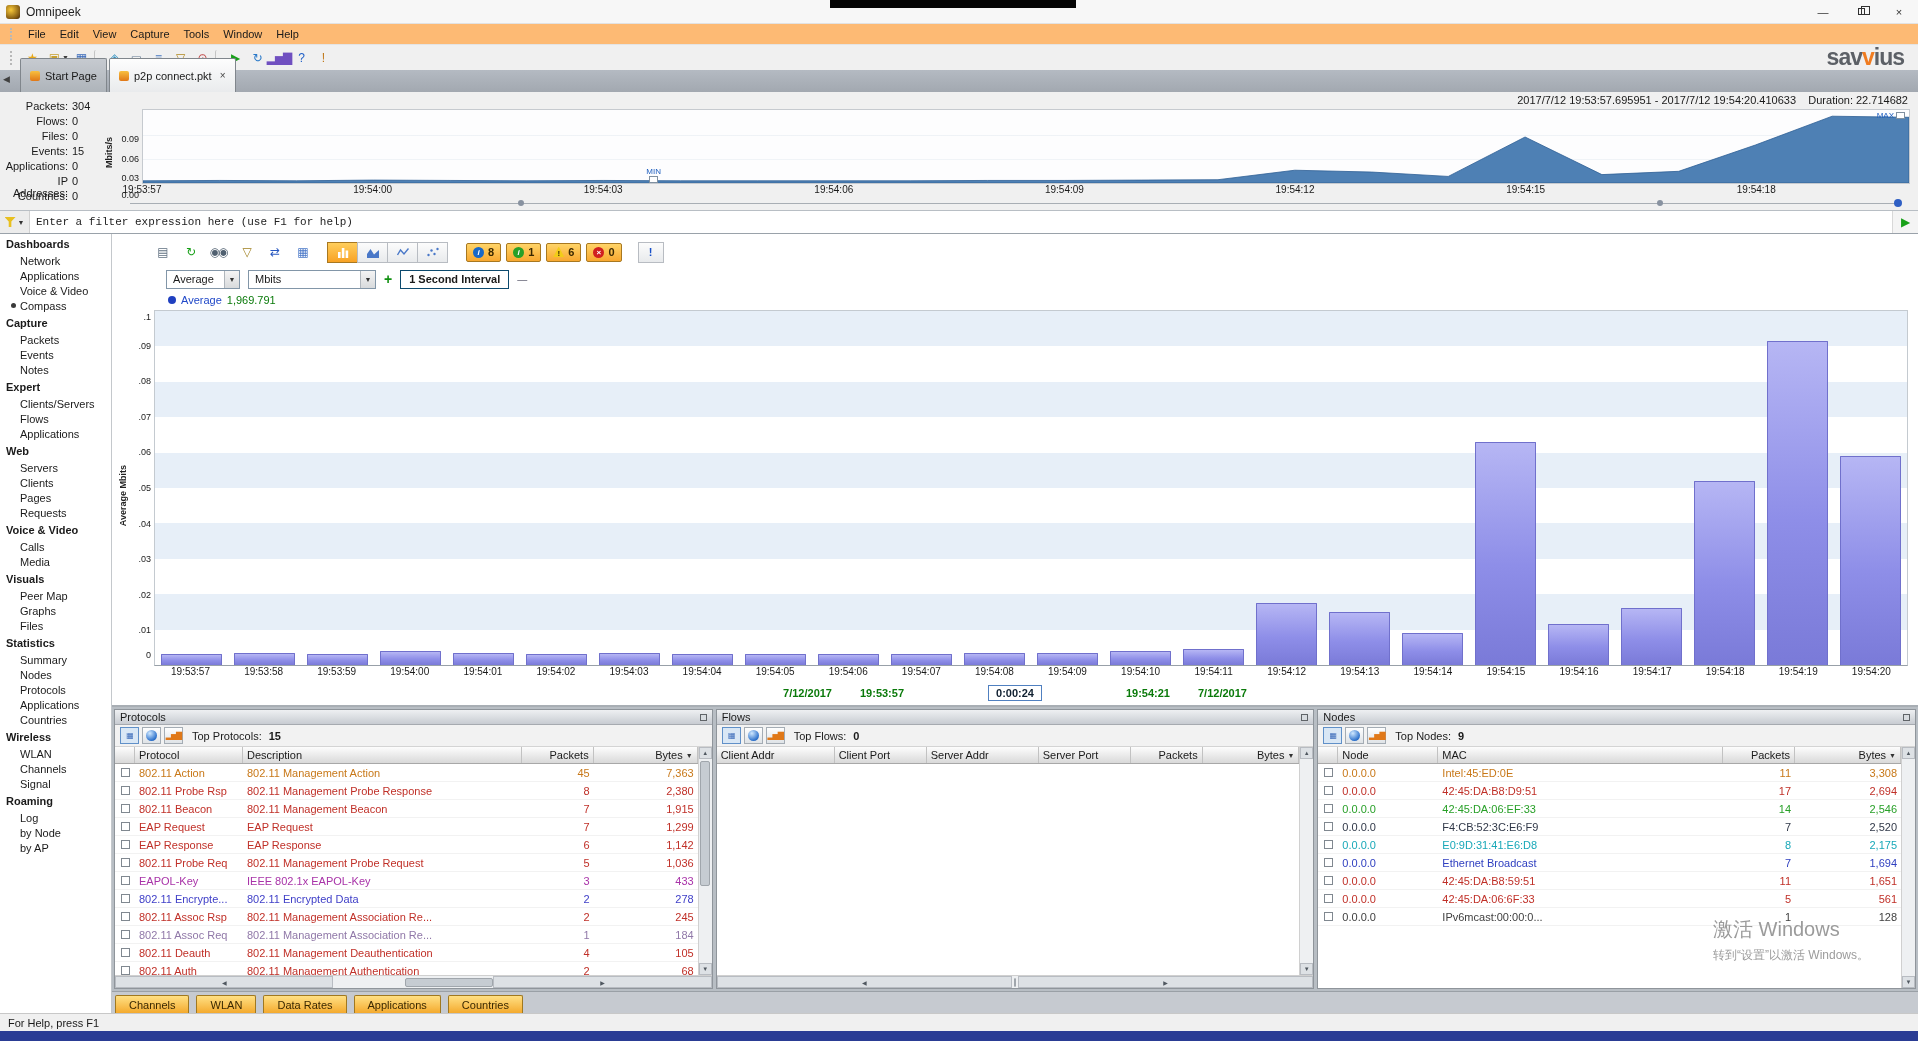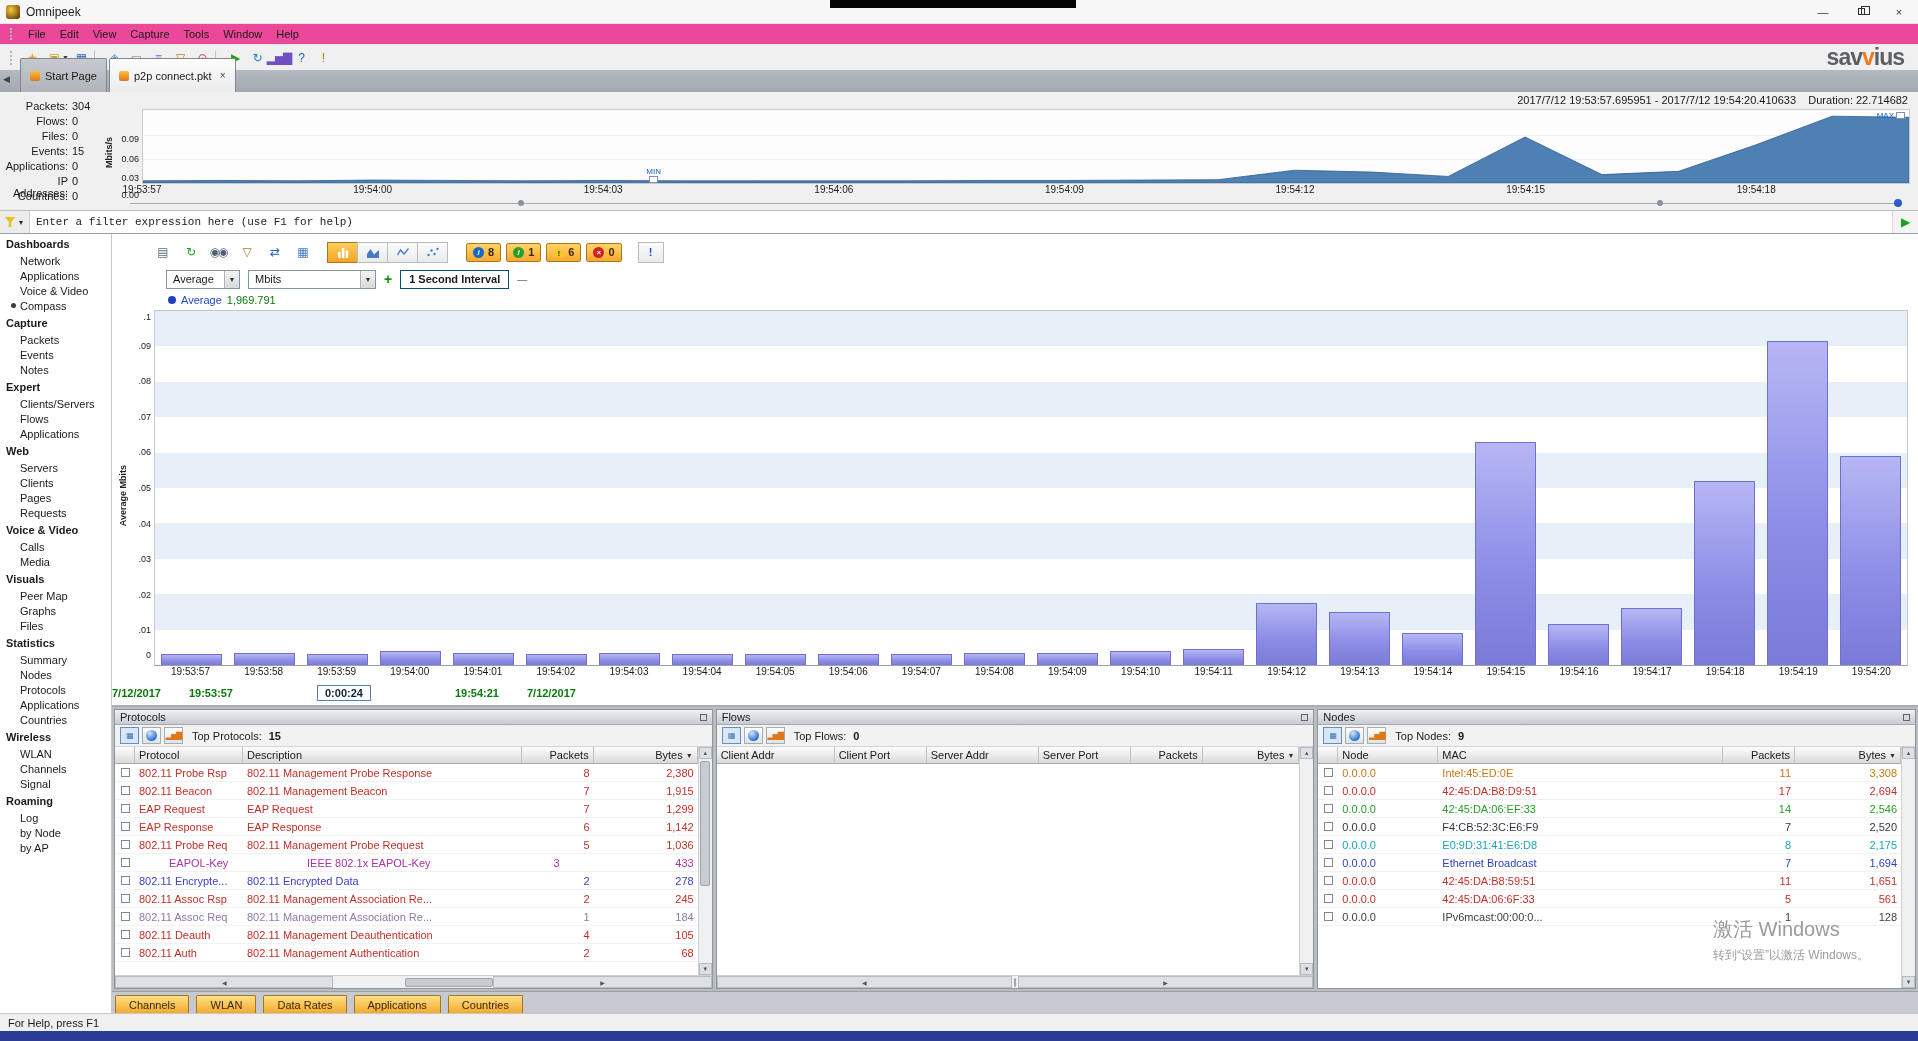--- a/index.html
+++ b/index.html
@@ -11,21 +11,21 @@
   .titlebar { height:24px; background:#f7f7f7; display:flex; align-items:center; padding-left:6px; border-bottom:1px solid #e2e2e2; }
   .app-ico { width:14px; height:14px; border-radius:3px; background:radial-gradient(circle at 35% 35%, #f8c838, #7a5210 75%, #302008); margin-right:6px; }
   .title-text { font-size:12px; color:#222; }
   .win-controls { margin-left:auto; display:flex; height:100%; }
   .win-btn { width:38px; display:flex; align-items:center; justify-content:center; font-size:11px; color:#333; }
   .restore-box { width:7px; height:7px; border:1px solid #303030; position:relative; background:#f7f7f7; }
   .restore-box::before { content:""; position:absolute; top:-3px; left:2px; width:7px; height:7px; border:1px solid #303030; }
   .black-bar { position:absolute; top:0; left:830px; width:246px; height:8px; background:#050505; z-index:60; }
 
   
-  .menubar { height:20px; background:#ec4899; display:flex; align-items:center; padding-left:10px; }
+  .menubar { height:20px; background:#fdba74; display:flex; align-items:center; padding-left:10px; }
   .menubar::before { content:""; width:3px; height:12px; border-left:2px dotted #b8b8b8; margin-right:6px; }
   .menu-item { padding:0 7px; height:100%; display:flex; align-items:center; }
   .toolbar { height:26px; background:#f0f0f0; display:flex; align-items:center; padding-left:10px; border-top:1px solid #e4e4e4; }
   .toolbar::before { content:""; width:3px; height:14px; border-left:2px dotted #b8b8b8; margin-right:6px; }
   .tb-icon { width:22px; height:20px; display:flex; align-items:center; justify-content:center; font-size:12px; border:1px solid transparent; border-radius:2px; }
   .tb-icon.sep { width:7px; height:16px; border:none; border-left:1px solid #c4c4c4; margin:0 2px; }
   .tb-icon.caret { width:10px; font-size:7px; margin-left:-5px; }
   .tb-glyph { line-height:1; white-space:nowrap; }
   .tb-icon .tb-glyph { letter-spacing:-1px; }
   .brand { margin-left:auto; margin-right:14px; font-size:23px; font-weight:bold; letter-spacing:-1px; color:#5c6066; line-height:1; }
@@ -121,21 +121,21 @@
   .cy-ticks { width:24px; position:relative; font-size:9px; margin-bottom:15px; }
   .cytick { position:absolute; right:3px; transform:translateY(-50%); }
   .cplot-col { flex:1; display:flex; flex-direction:column; min-width:0; }
   .cplot { flex:1; position:relative; border:1px solid #c4cad0; border-bottom:1px solid #98a0a8;
            background:repeating-linear-gradient(to top,#ffffff 0 10%, #e7eff8 10% 20%); }
   .cbars { position:absolute; inset:0; display:flex; align-items:flex-end; }
   .bar-slot { flex:1; height:100%; display:flex; align-items:flex-end; justify-content:center; }
   .cbar { width:84%; background:linear-gradient(180deg,#b6b6f4 0%,#8e8ee8 55%,#7a7ad8 100%); border:1px solid #7070cc; border-bottom:none; border-radius:1px 1px 0 0; }
   .cxticks { height:15px; display:flex; font-size:10px; }
   .cxtick { flex:1; text-align:center; white-space:nowrap; }
-  .timenav { height:24px; display:flex; align-items:center; gap:28px; }
+  .timenav { height:24px; display:flex; align-items:center; justify-content:center; gap:28px; }
   .tn-green { color:#0a7a0a; font-weight:bold; }
   .tn-arrow { color:#404850; font-size:9px; letter-spacing:-1px; }
   .tn-box { border:1px solid #5080c0; padding:1px 7px; font-weight:bold; color:#102030; background:#fff; }
 
   
   .panels { height:286px; display:flex; gap:3px; background:#b8bec4; border-top:2px solid #a8aeb4; padding:2px; }
   .panel { flex:1; display:flex; flex-direction:column; border:1px solid #8f959b; background:#fff; min-width:0; position:relative; }
   .panel-title { height:15px; background:linear-gradient(#eef0f2,#c8ccd2); border-bottom:1px solid #a6aab0; display:flex; align-items:center; padding:0 5px; }
   .pin { margin-left:auto; width:7px; height:7px; border:1px solid #606468; background:#d8dce0; }
   .panel-toolbar { height:22px; display:flex; align-items:center; gap:3px; padding:0 5px; background:#f2f2f2; border-bottom:1px solid #d4d4d4; }
@@ -859,20 +859,29 @@
                 <div class="col pc1">Protocol</div>
                 <div class="col pc2">Description</div>
                 <div class="col pc3 num">Packets</div>
                 <div class="col pc4 num">
                     <span>Bytes</span>
                     <span class="sort">▼</span>
                   </div>
               </div>
               <div class="rows">
 
+                  <div class="trow" style="color: rgb(200, 120, 24);">
+                    <div class="cell chk">
+                      <span class="cb"></span>
+                    </div>
+                    <div class="cell pc1">802.11 Action</div>
+                    <div class="cell pc2">802.11 Management Action</div>
+                    <div class="cell pc3 num">45</div>
+                    <div class="cell pc4 num">7,363</div>
+                  </div>
 
                   <div class="trow" style="color: rgb(192, 48, 40);">
                     <div class="cell chk">
                       <span class="cb"></span>
                     </div>
                     <div class="cell pc1">802.11 Probe Rsp</div>
                     <div class="cell pc2">802.11 Management Probe Response</div>
                     <div class="cell pc3 num">8</div>
                     <div class="cell pc4 num">2,380</div>
                   </div>
@@ -910,21 +919,21 @@
                   <div class="trow" style="color: rgb(192, 48, 40);">
                     <div class="cell chk">
                       <span class="cb"></span>
                     </div>
                     <div class="cell pc1">802.11 Probe Req</div>
                     <div class="cell pc2">802.11 Management Probe Request</div>
                     <div class="cell pc3 num">5</div>
                     <div class="cell pc4 num">1,036</div>
                   </div>
 
-                  <div class="trow" style="color: rgb(168, 50, 168); gap: 30px;">
+                  <div class="trow" style="color: rgb(168, 50, 168);">
                     <div class="cell chk">
                       <span class="cb"></span>
                     </div>
                     <div class="cell pc1">EAPOL-Key</div>
                     <div class="cell pc2">IEEE 802.1x EAPOL-Key</div>
                     <div class="cell pc3 num">3</div>
                     <div class="cell pc4 num">433</div>
                   </div>
 
                   <div class="trow" style="color: rgb(64, 64, 200);">

